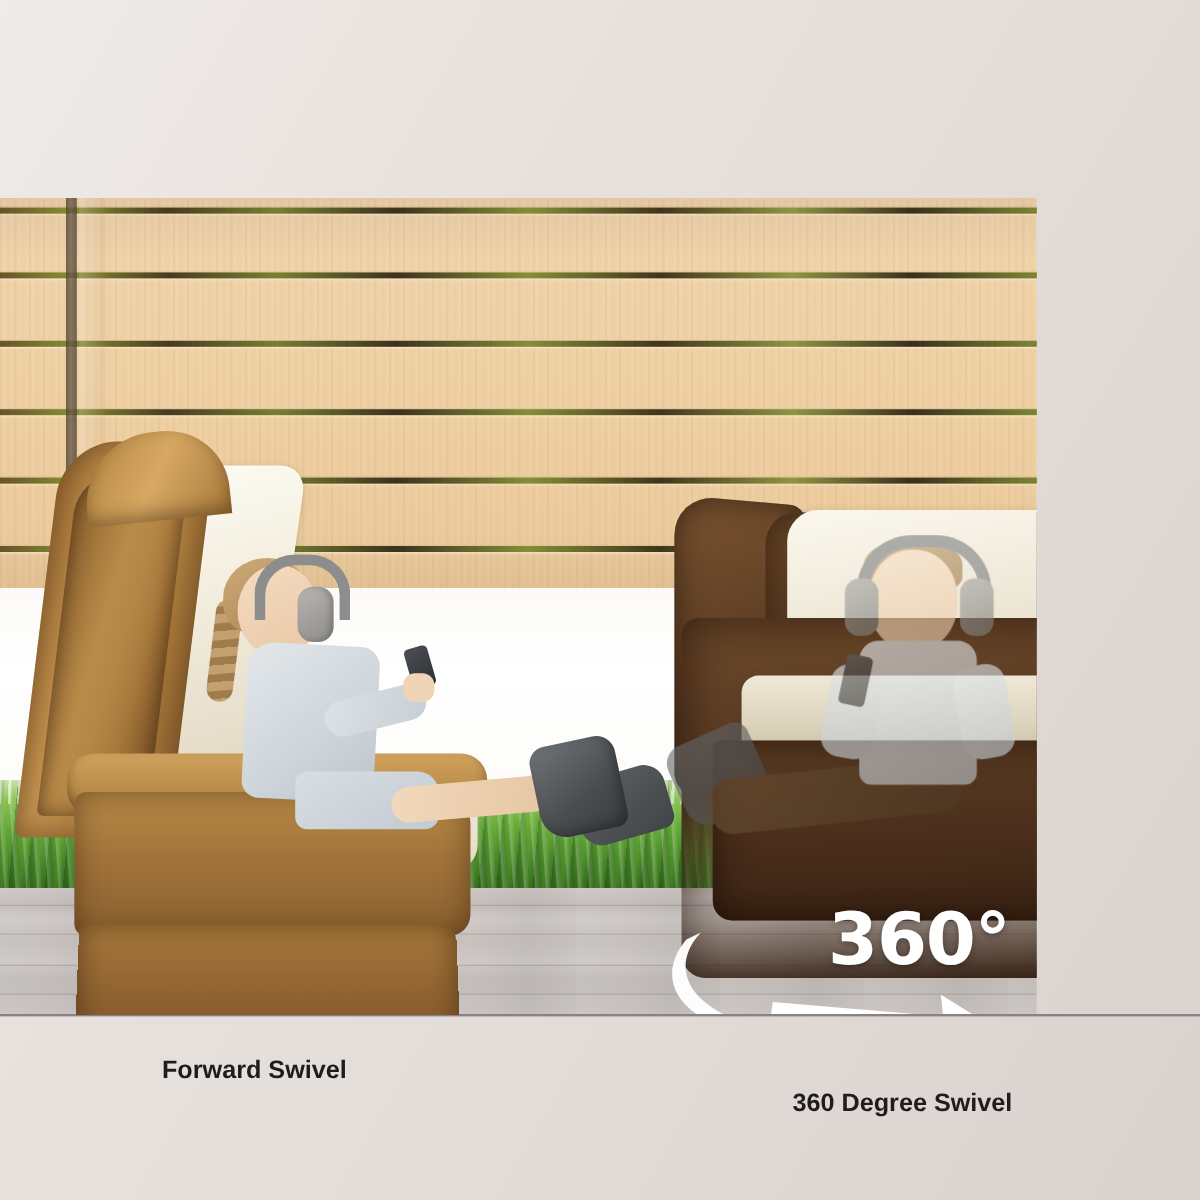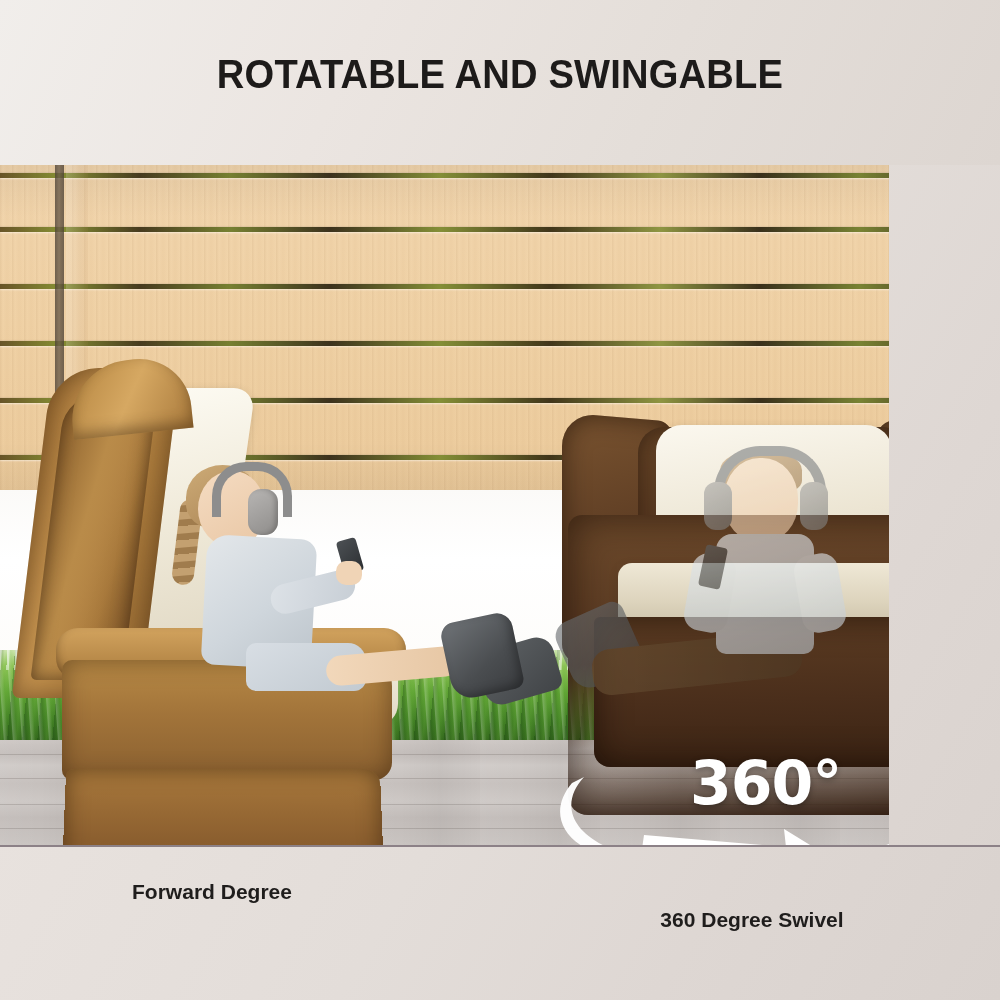--- a/index.html
+++ b/index.html
@@ -25,21 +25,20 @@
     color:#1d1b1a;
     font-family:"Liberation Sans","DejaVu Sans",sans-serif;
     transform:scaleX(0.93);transform-origin:50% 50%;
     white-space:nowrap;
   }
 
   
   .photo{
     position:absolute;left:0;top:165px;width:864px;height:680px;overflow:hidden;
     background:#f3f1ee;
-    padding-left:25px;
   }
 
   
   .fence{
     position:absolute;left:0;top:0;width:1000px;height:330px;overflow:hidden;
     background:
       linear-gradient(180deg,
         rgba(0,0,0,0.055) 0%, rgba(0,0,0,0) 16%,
         rgba(0,0,0,0) 84%, rgba(0,0,0,0.05) 100%),
       repeating-linear-gradient(90deg,
@@ -355,23 +354,20 @@
   }
   #caption-left{left:62px;top:30px;width:300px;}
   #caption-right{left:582px;top:58px;width:340px;}
   .caption .ln{display:block;}
 </style>
 </head>
 <body>
 
 <div id="page">
 
-  <div class="header-band">
-    <div class="title">ROTATABLE AND SWINGABLE</div>
-  </div>
 
   <div class="photo">
 
     <div class="fence">
       <div class="slat-gap" style="top:8px"></div>
       <div class="slat-gap" style="top:62px"></div>
       <div class="slat-gap" style="top:119px"></div>
       <div class="slat-gap" style="top:176px"></div>
       <div class="slat-gap" style="top:233px"></div>
       <div class="slat-gap" style="top:290px"></div>
@@ -450,20 +446,20 @@
                L404,30 C426,44 432,64 416,84 C392,115 328,138 258,148 Z" fill="#ffffff" opacity="0.97"></path>
       <path d="M96,110 L238,122 L236,104 L280,131 L232,152 L234,134 L94,124 Z" fill="#ffffff"></path>
     </svg>
 
     <div class="deg-label">360°</div>
 
   </div>
 
   <div class="caption-band">
     <div class="caption" id="caption-left">
-      <span class="ln">Forward Degree</span>
+      <span class="ln">Forward Swivel</span>
     </div>
     <div class="caption" id="caption-right">
       <span class="ln">360 Degree Swivel</span>
     </div>
   </div>
 
 </div>
 
 </body></html>

